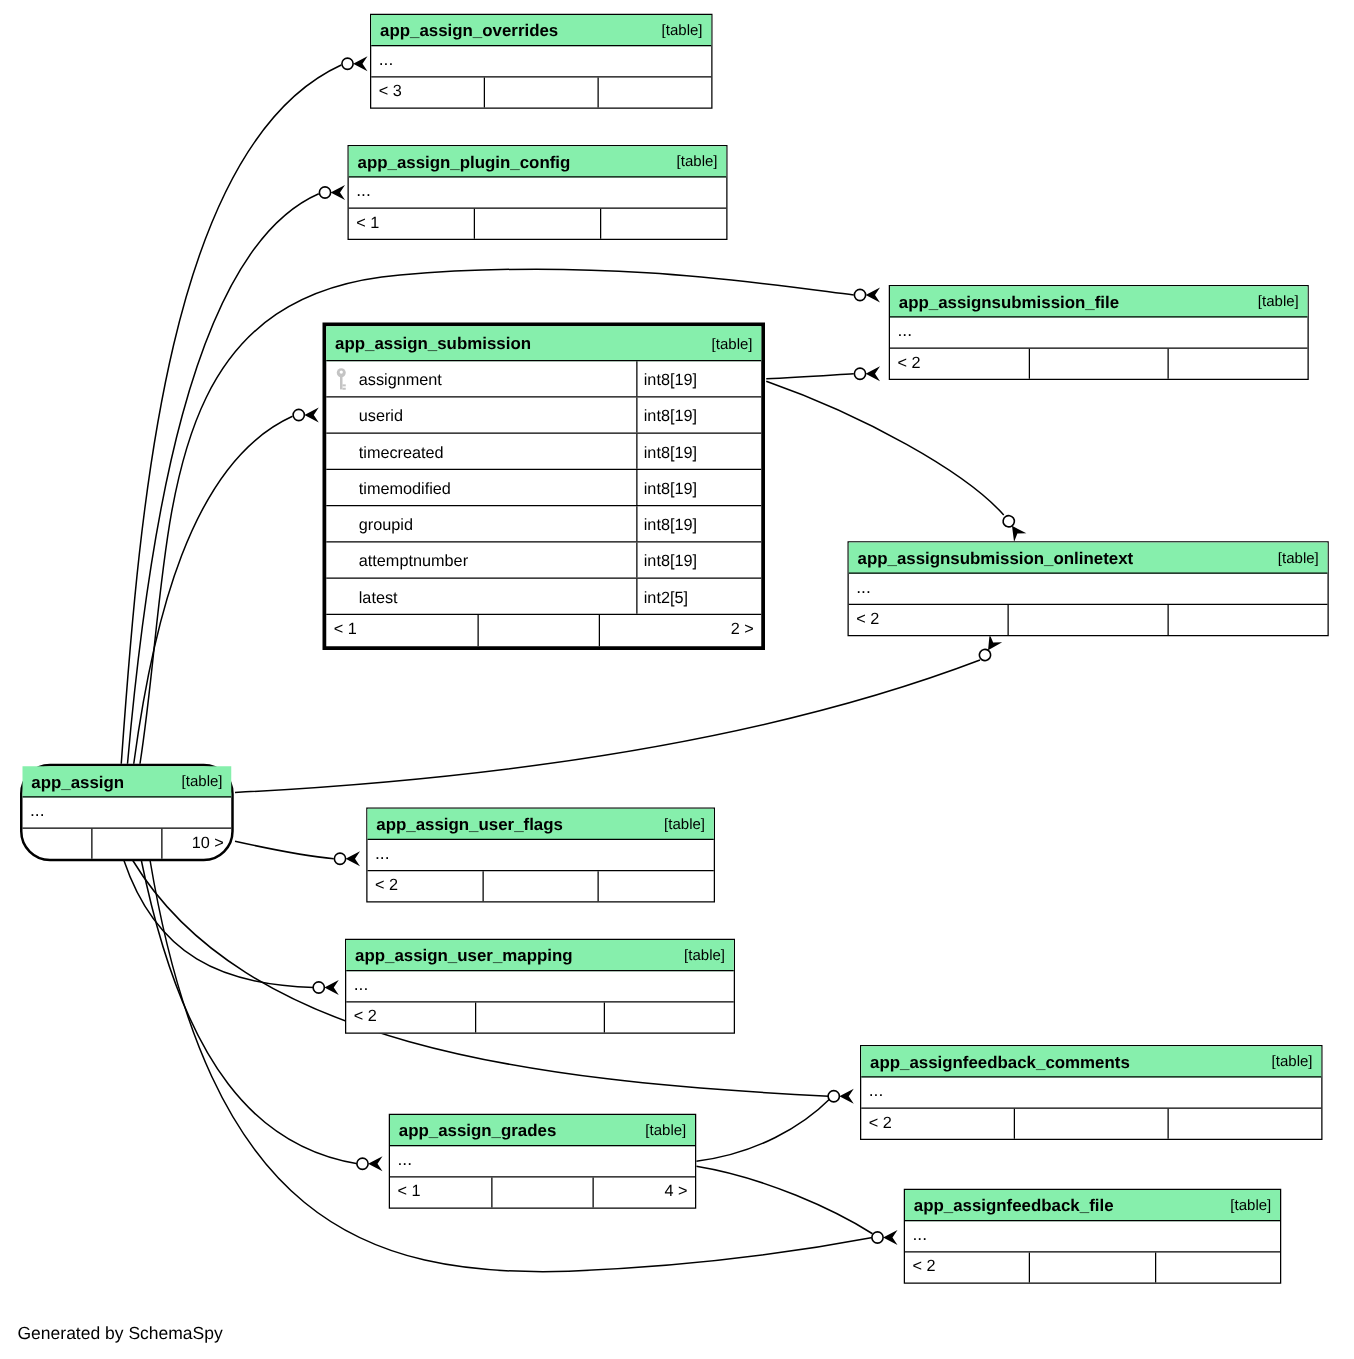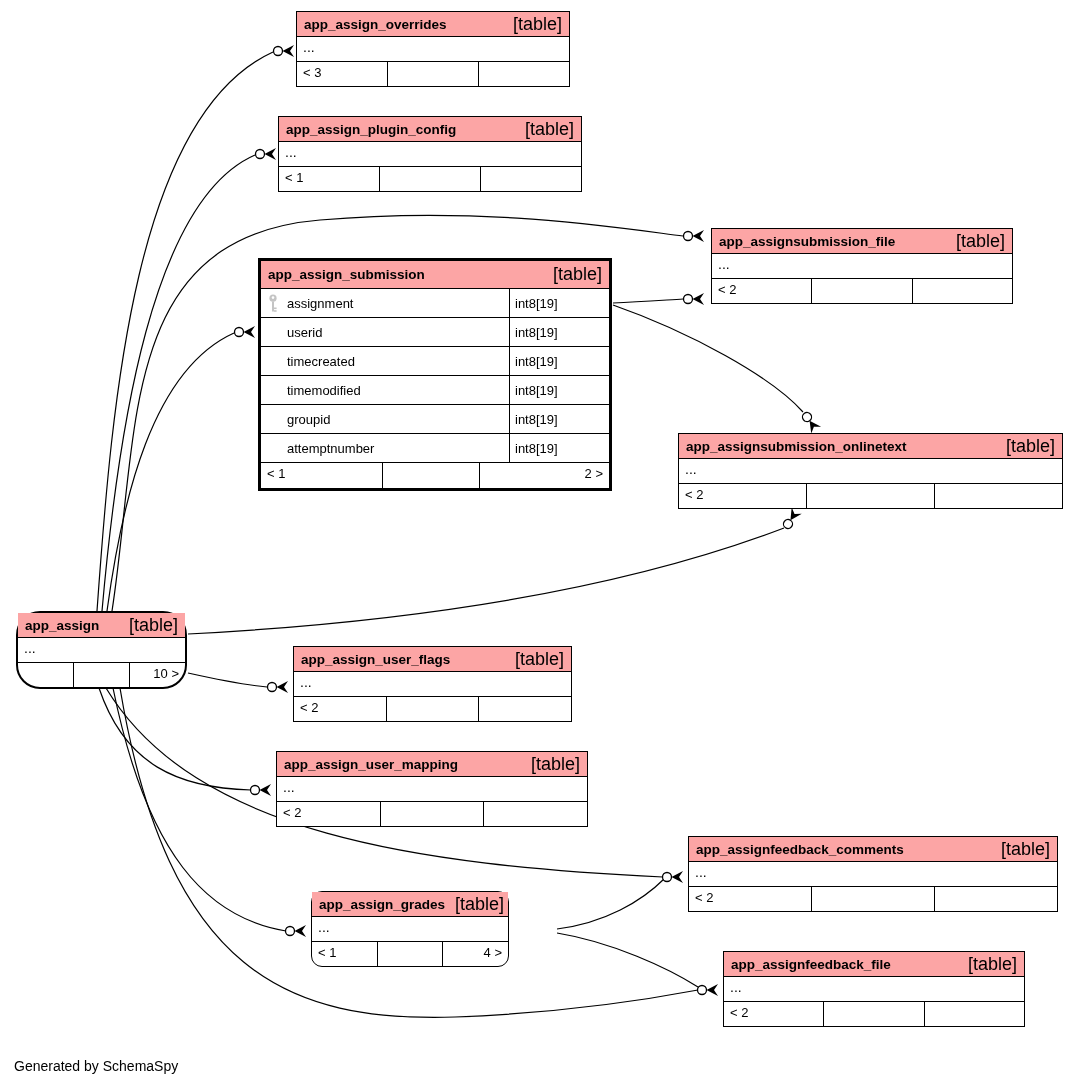--- a/index.html
+++ b/index.html
@@ -13,46 +13,46 @@
   #edges circle.dot { fill:#fff; stroke:#000; stroke-width:1.3; }
   #edges path.dart { fill:#000; stroke:none; }
 
   
   .tbl {
     position:absolute; background:#fff; border:1px solid #000;
     box-sizing:border-box; font-size:13px;
   }
   .hdr {
     display:flex; justify-content:space-between; align-items:center;
-    background:#fca5a5; border-bottom:1px solid #000;
+    background:#86efac; border-bottom:1px solid #000;
     height:25px; box-sizing:border-box; padding:0 7px; gap:10px;
   }
   .tname { font-weight:bold; font-size:13.5px; white-space:nowrap; }
-  .ttag  { font-size:18px; white-space:nowrap; }
+  .ttag  { font-size:12px; white-space:nowrap; }
   .drow {
     height:25px; box-sizing:border-box; border-bottom:1px solid #000;
     padding:0 6px; line-height:20px; font-size:14px;
   }
   .frow { display:flex; height:24px; box-sizing:border-box; }
   .fc {
     flex:1; box-sizing:border-box; border-right:1px solid #000;
     padding:0 6px; line-height:22px; white-space:nowrap;
   }
   .fc:last-child { border-right:none; text-align:right; }
 
   
   .t-overrides   { left:296px; top:11px;  width:274px; }
   .t-plugin      { left:278px; top:116px; width:304px; }
-  .t-subfile     { left:711px; top:228px; width:302px; }
+  .t-subfile     { left:711px; top:228px; width:336px; }
   .t-onlinetext  { left:678px; top:433px; width:385px; }
   .t-assign      { left:16px;  top:611px; width:171px; border-width:2px;border-radius:24px; }
   .t-userflags   { left:293px; top:646px; width:279px; }
   .t-usermapping { left:276px; top:751px; width:312px; }
   .t-fbcomments  { left:688px; top:836px; width:370px; }
-  .t-grades      { left:311px; top:891px; width:198px;border-radius:11px; }
+  .t-grades      { left:311px; top:891px; width:246px; }
   .t-fbfile      { left:723px; top:951px; width:302px; }
 
   
   .t-submission { left:258px; top:258px; width:354px; border-width:3px; }
   .t-submission .hdr { height:28px;gap:40px; }
   .crow {
     position:relative; display:flex; height:29px; box-sizing:border-box;
     border-bottom:1px solid #000; align-items:center;
   }
   .crow .cname { flex:1; padding-left:26px; }
@@ -201,20 +201,24 @@
       <span class="ctype">int8[19]</span>
     </div>
     <div class="crow">
       <span class="cname">groupid</span>
       <span class="ctype">int8[19]</span>
     </div>
     <div class="crow">
       <span class="cname">attemptnumber</span>
       <span class="ctype">int8[19]</span>
     </div>
+    <div class="crow">
+      <span class="cname">latest</span>
+      <span class="ctype">int2[5]</span>
+    </div>
     <div class="frow">
       <span class="fc">&lt; 1</span>
       <span class="fc"></span>
       <span class="fc">2 &gt;</span>
     </div>
   </div>
 
   <div class="tbl t-subfile">
     <div class="hdr">
       <span class="tname">app_assignsubmission_file</span>

